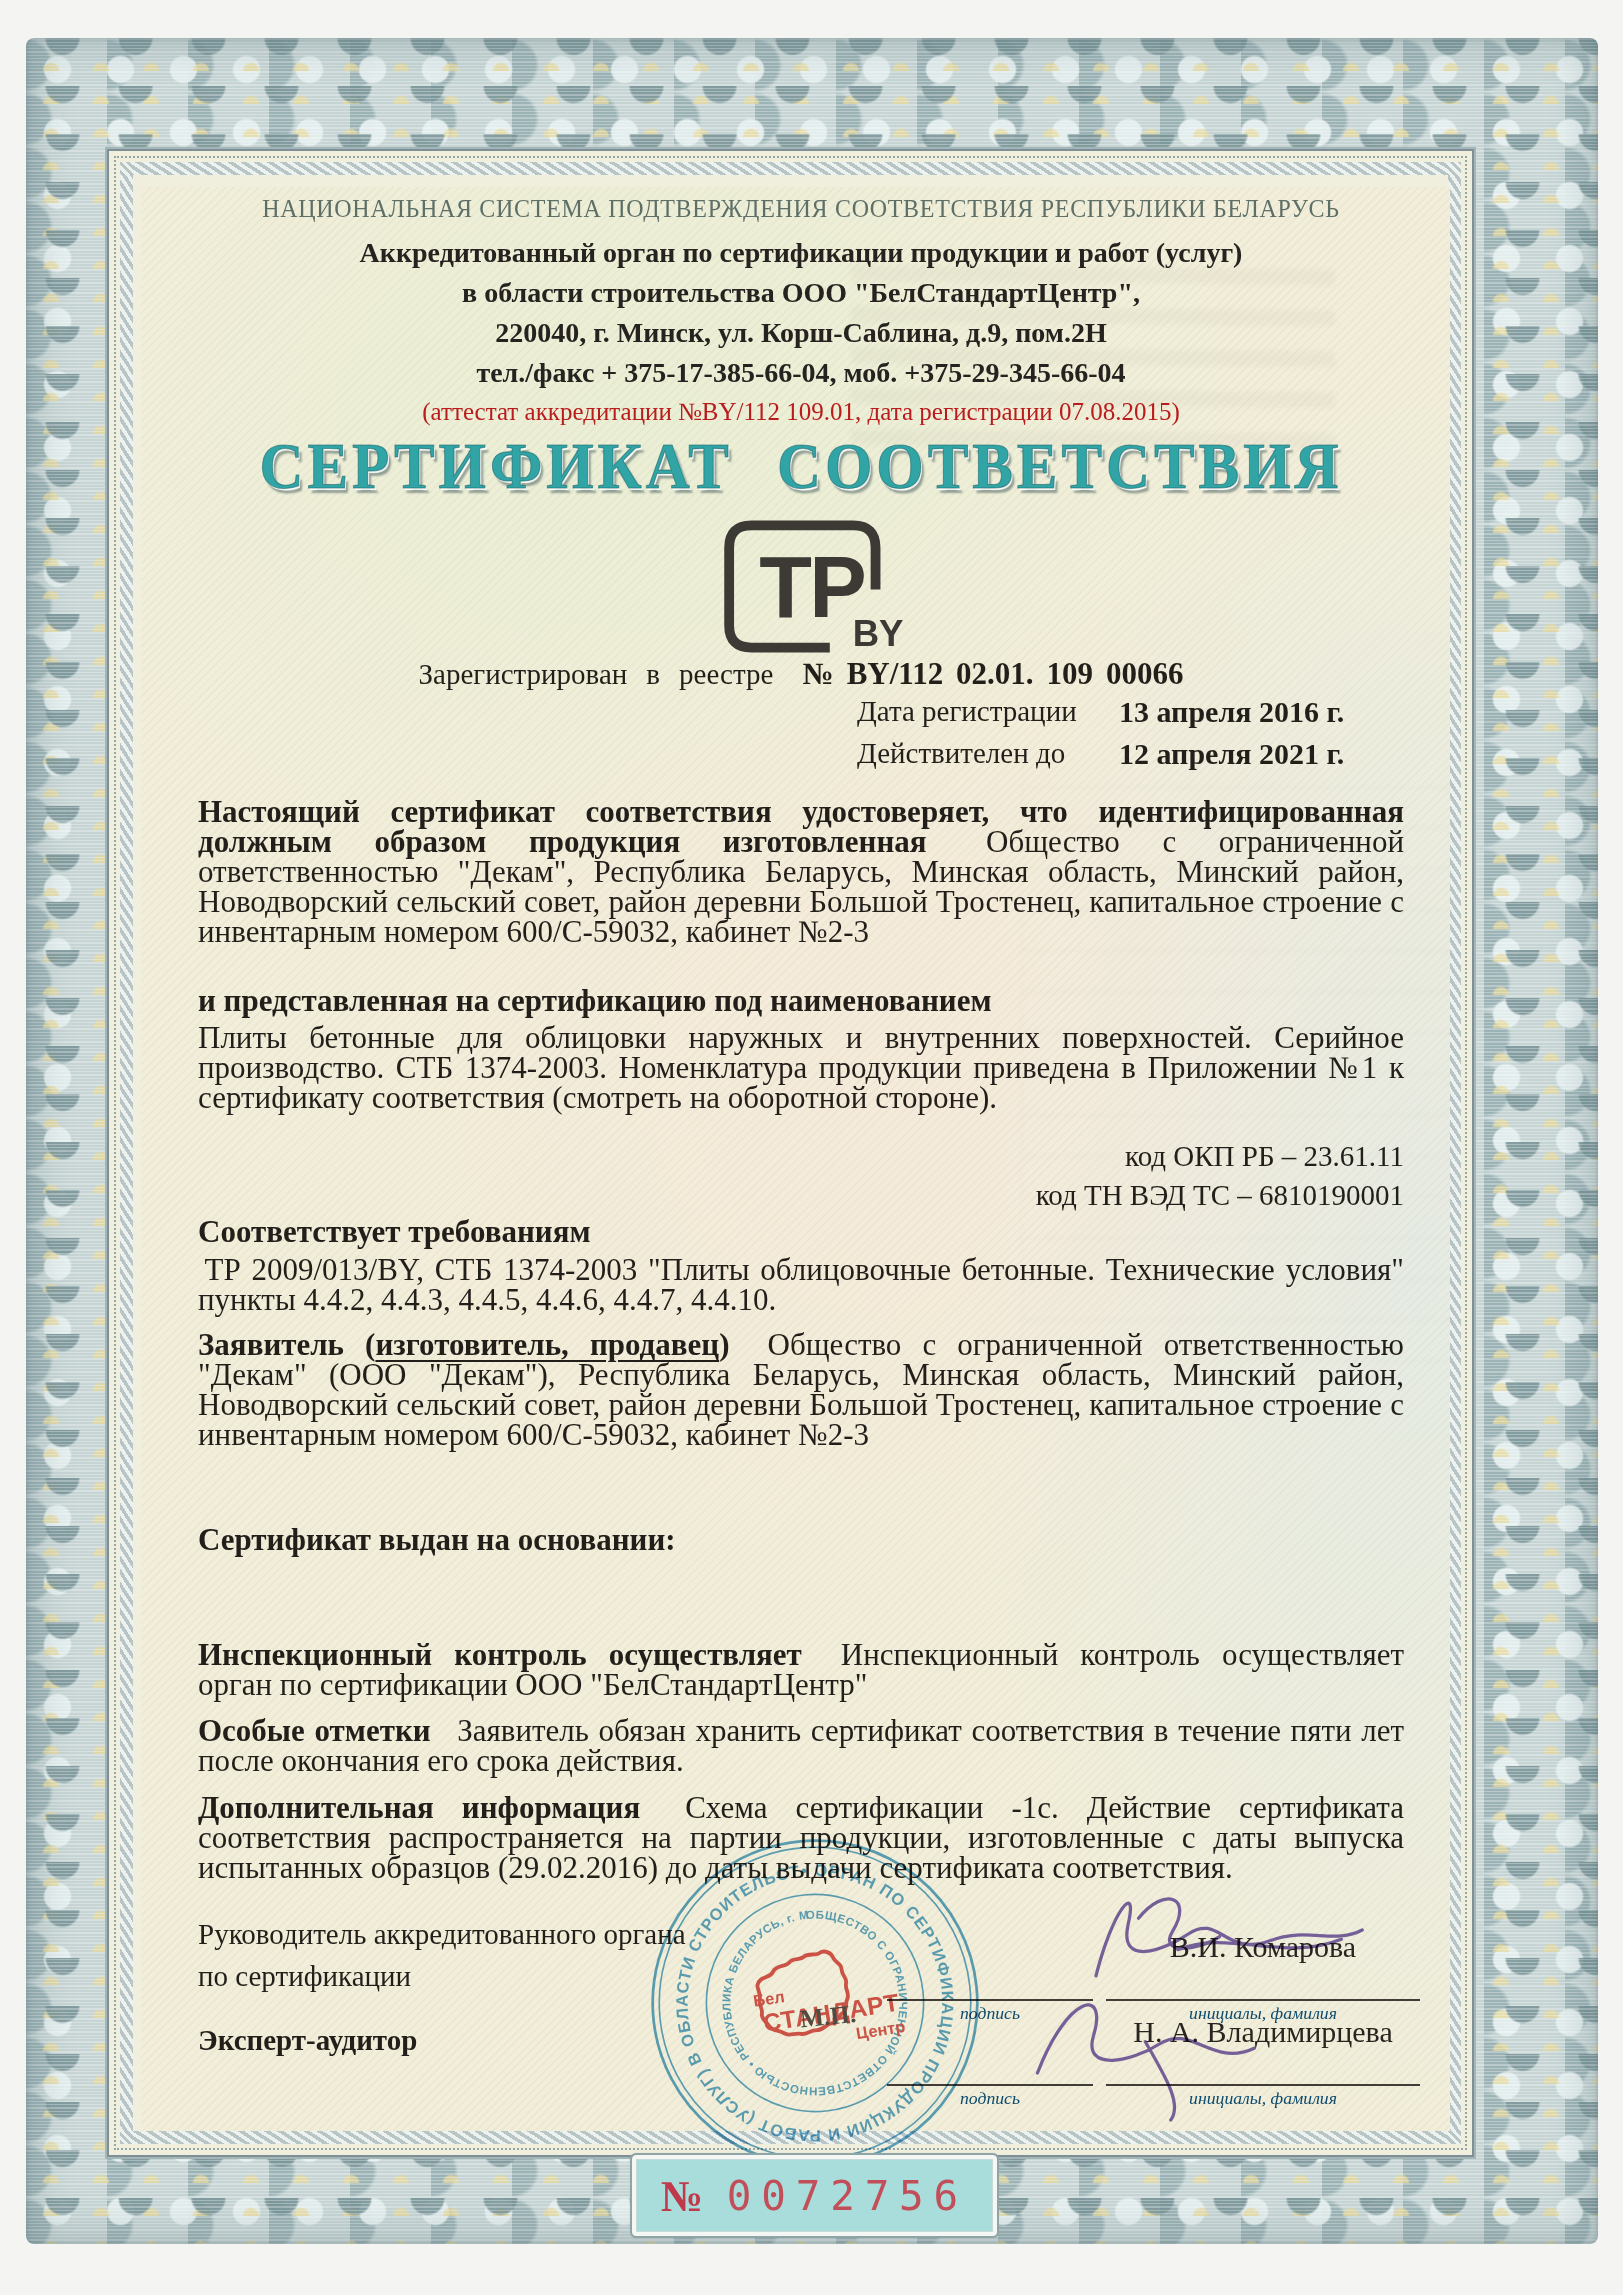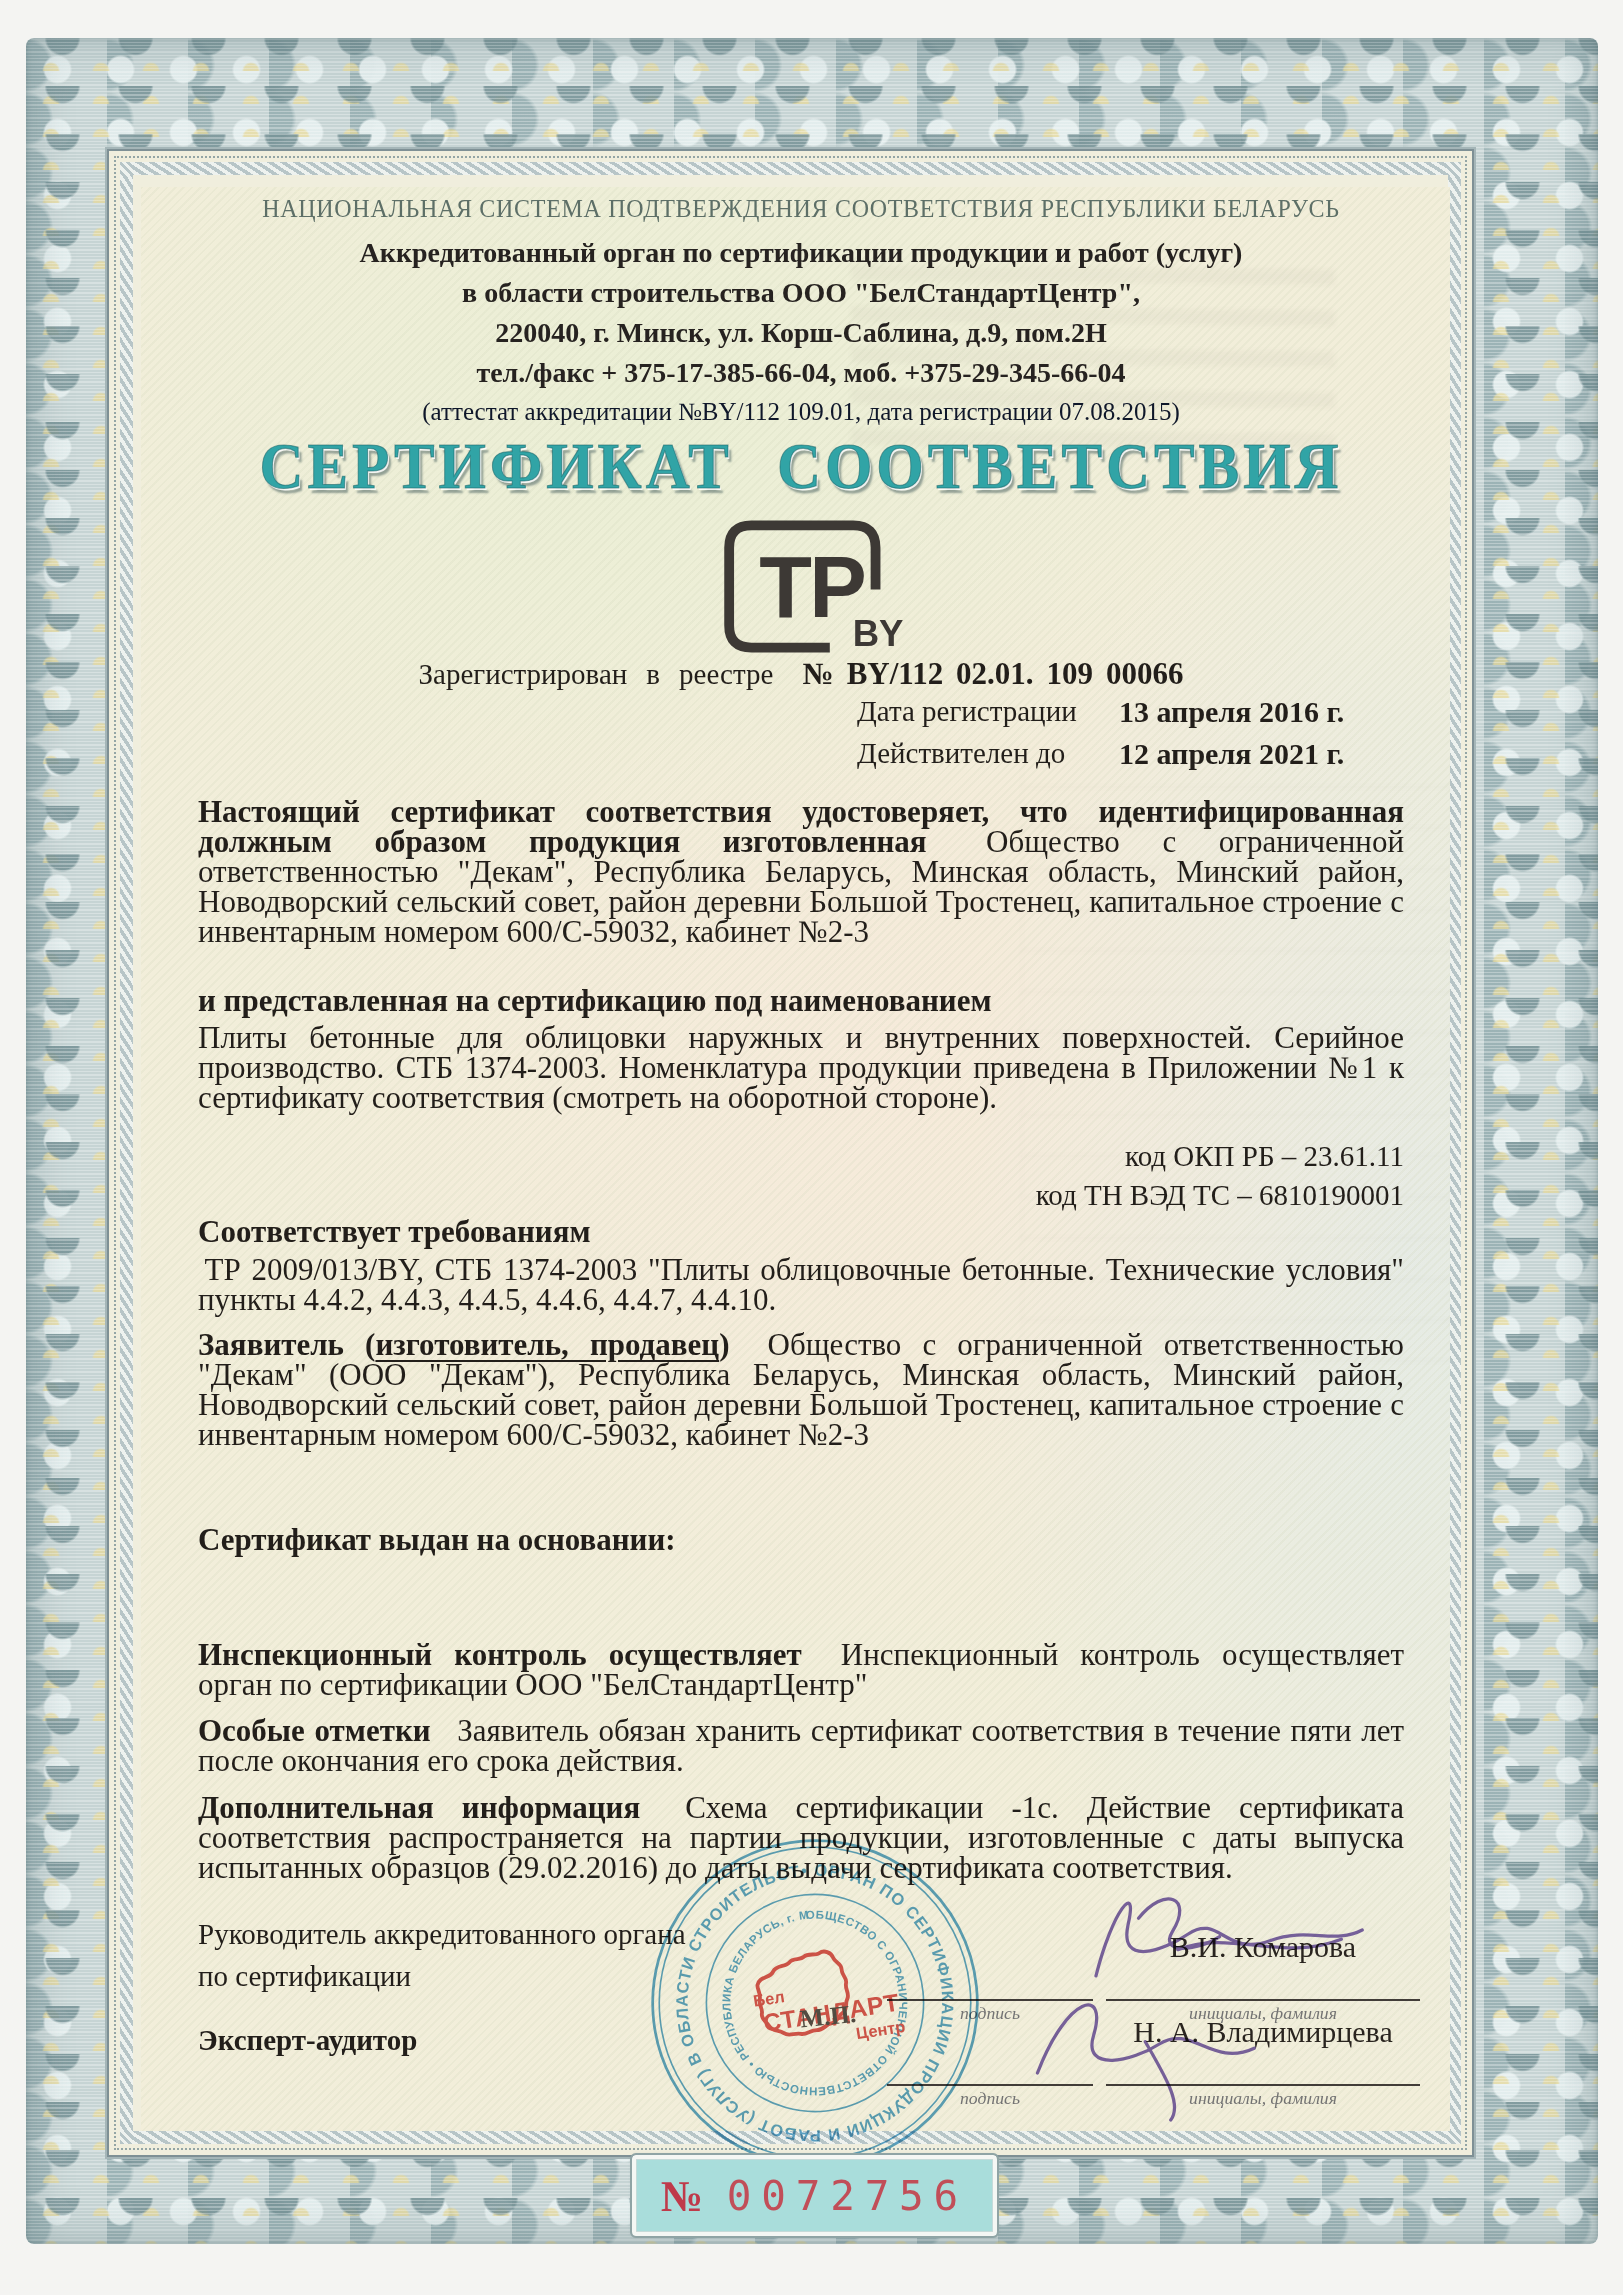--- a/index.html
+++ b/index.html
@@ -63,21 +63,21 @@
   .abs{position:absolute;}
   .w{left:198px; width:1206px;}
   .center{text-align:center;}
   .right{text-align:right;}
   .j{text-align:justify;}
   .b{font-weight:bold;}
   .body-t{font-size:31px; line-height:30px;}
   .u{text-decoration:underline; text-decoration-thickness:2px; text-underline-offset:4.6px;}
   #sys-line{top:196px; font-size:24px; color:#5d6f67; letter-spacing:0.7px; transform:scaleY(1.06);}
   #org-block{top:233px; font-weight:bold; font-size:28px; line-height:40px; color:#262220;}
-  #accred-line{font-weight:normal; font-size:25px; line-height:38px; color:#0f172a;}
+  #accred-line{font-weight:normal; font-size:25px; line-height:38px; color:#b91c1c;}
   #cert-title{
     top:432px; font-size:61px; font-weight:bold; letter-spacing:3.9px; word-spacing:25px;
     color:#31a4a6; transform:scaleY(1.07);
     text-shadow:1.3px 1.3px 0 rgba(255,255,255,.85), 3.3px 3.9px 2px rgba(100,120,115,.65);
     -webkit-text-stroke:1px rgba(24,96,100,.55);
   }
   #tr-logo{left:720px; top:516px; width:183px; height:141px;}
   #reg-line{top:656px; font-size:29px;}
   #reg-line .lbl{word-spacing:11.8px;}
   #reg-line .num{font-weight:bold; font-size:31px; margin-left:22px; word-spacing:5.2px;}
@@ -99,21 +99,21 @@
   #label-issued{top:1525px;}
   #para-issued{top:1563px; text-indent:6.5px;}
   #para-inspection{top:1640px;}
   #para-remarks{top:1716px;}
   #para-additional{top:1793px;}
   .gap{display:inline-block; width:17px;}
   #sig-head-1{top:1918px; font-size:29px;}
   #sig-head-2{top:1960px; font-size:29px;}
   #sig-expert{top:2024px; font-size:29px;font-weight:bold;}
   .sigline{position:absolute; border-bottom:2px solid #413c38; height:42px;}
-  .sigcap{position:absolute; font-style:italic; font-size:17.7px; color:#737373; text-align:center;}
+  .sigcap{position:absolute; font-style:italic; font-size:17.7px; color:#0c4a6e; text-align:center;}
   .signame{position:absolute; font-size:30px; text-align:center; color:#29241f;}
   #name1{left:1106px; top:1930px; width:314px;}
   #nameline1{left:1106px; top:1957px; width:314px;}
   #namecap1{left:1106px; top:2003px; width:314px;}
   #sigline1{left:887px; top:1957px; width:206px;}
   #sigcap1{left:887px; top:2003px; width:206px;}
   #name2{left:1106px; top:2015px; width:314px;}
   #nameline2{left:1106px; top:2042px; width:314px;}
   #namecap2{left:1106px; top:2088px; width:314px;}
   #sigline2{left:887px; top:2042px; width:206px;}

